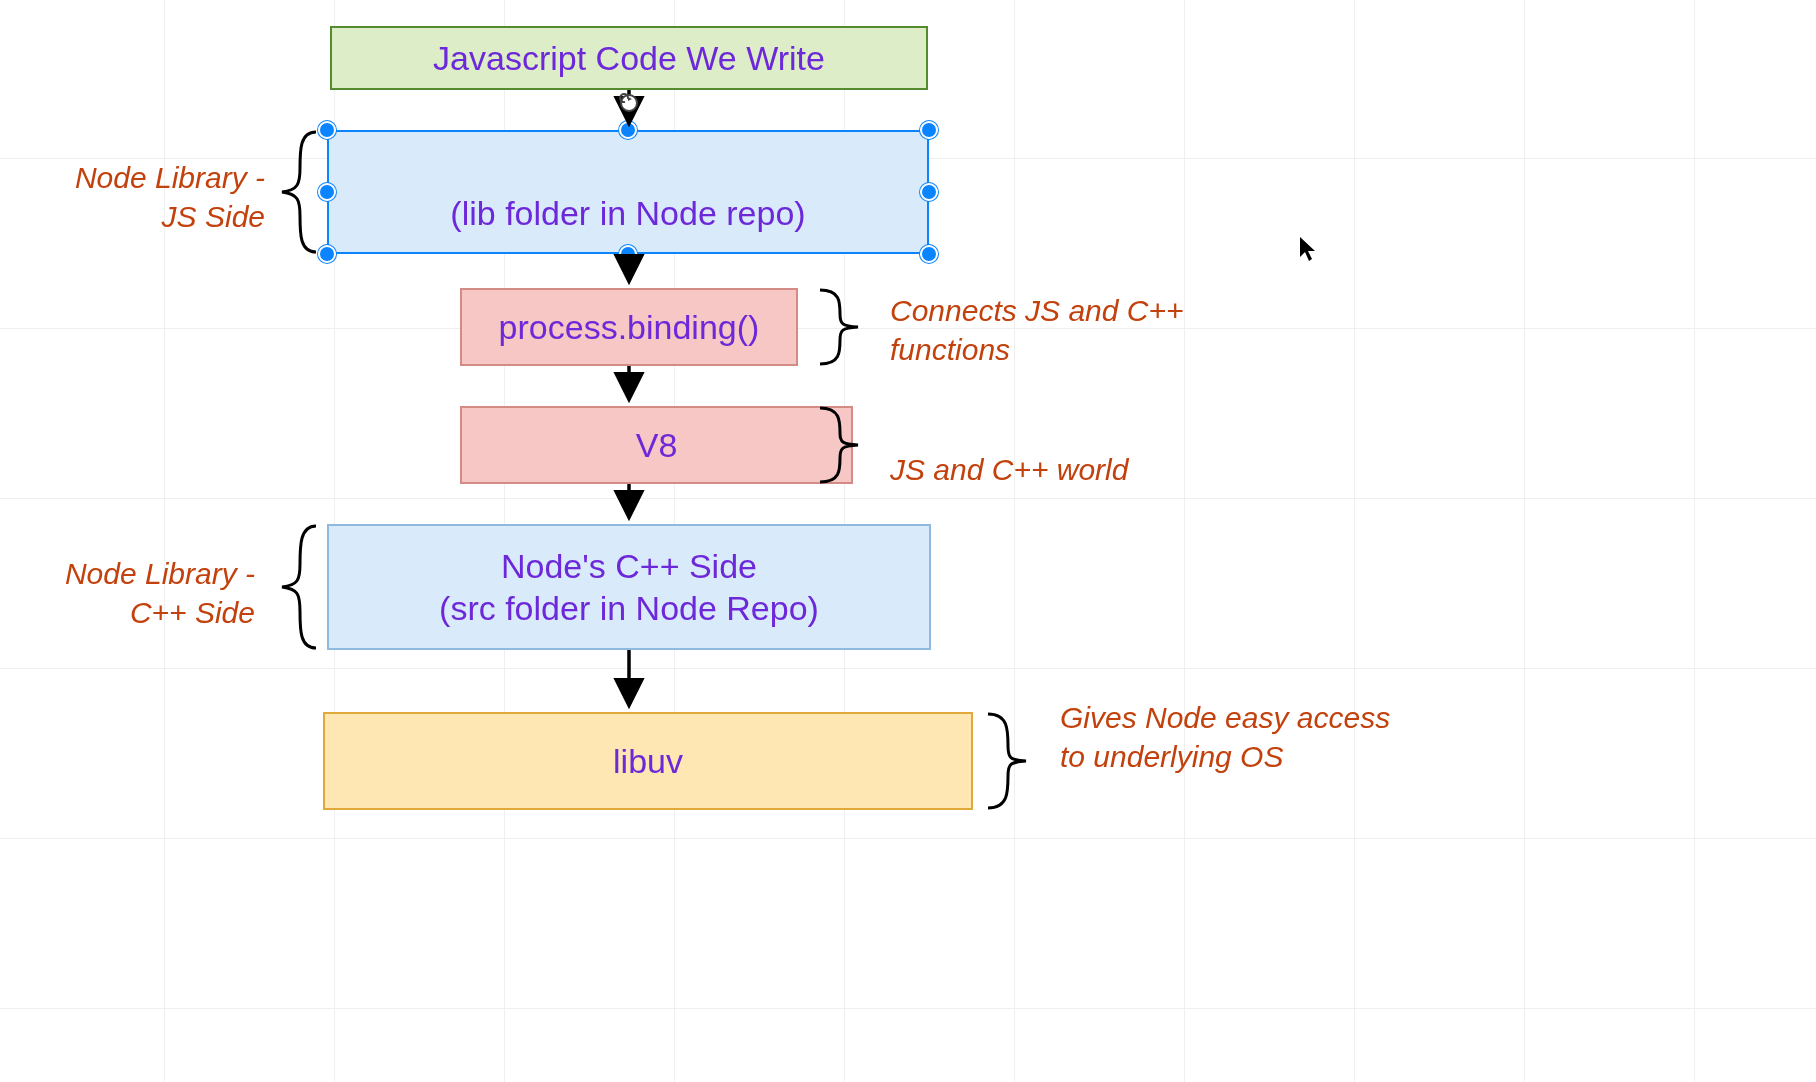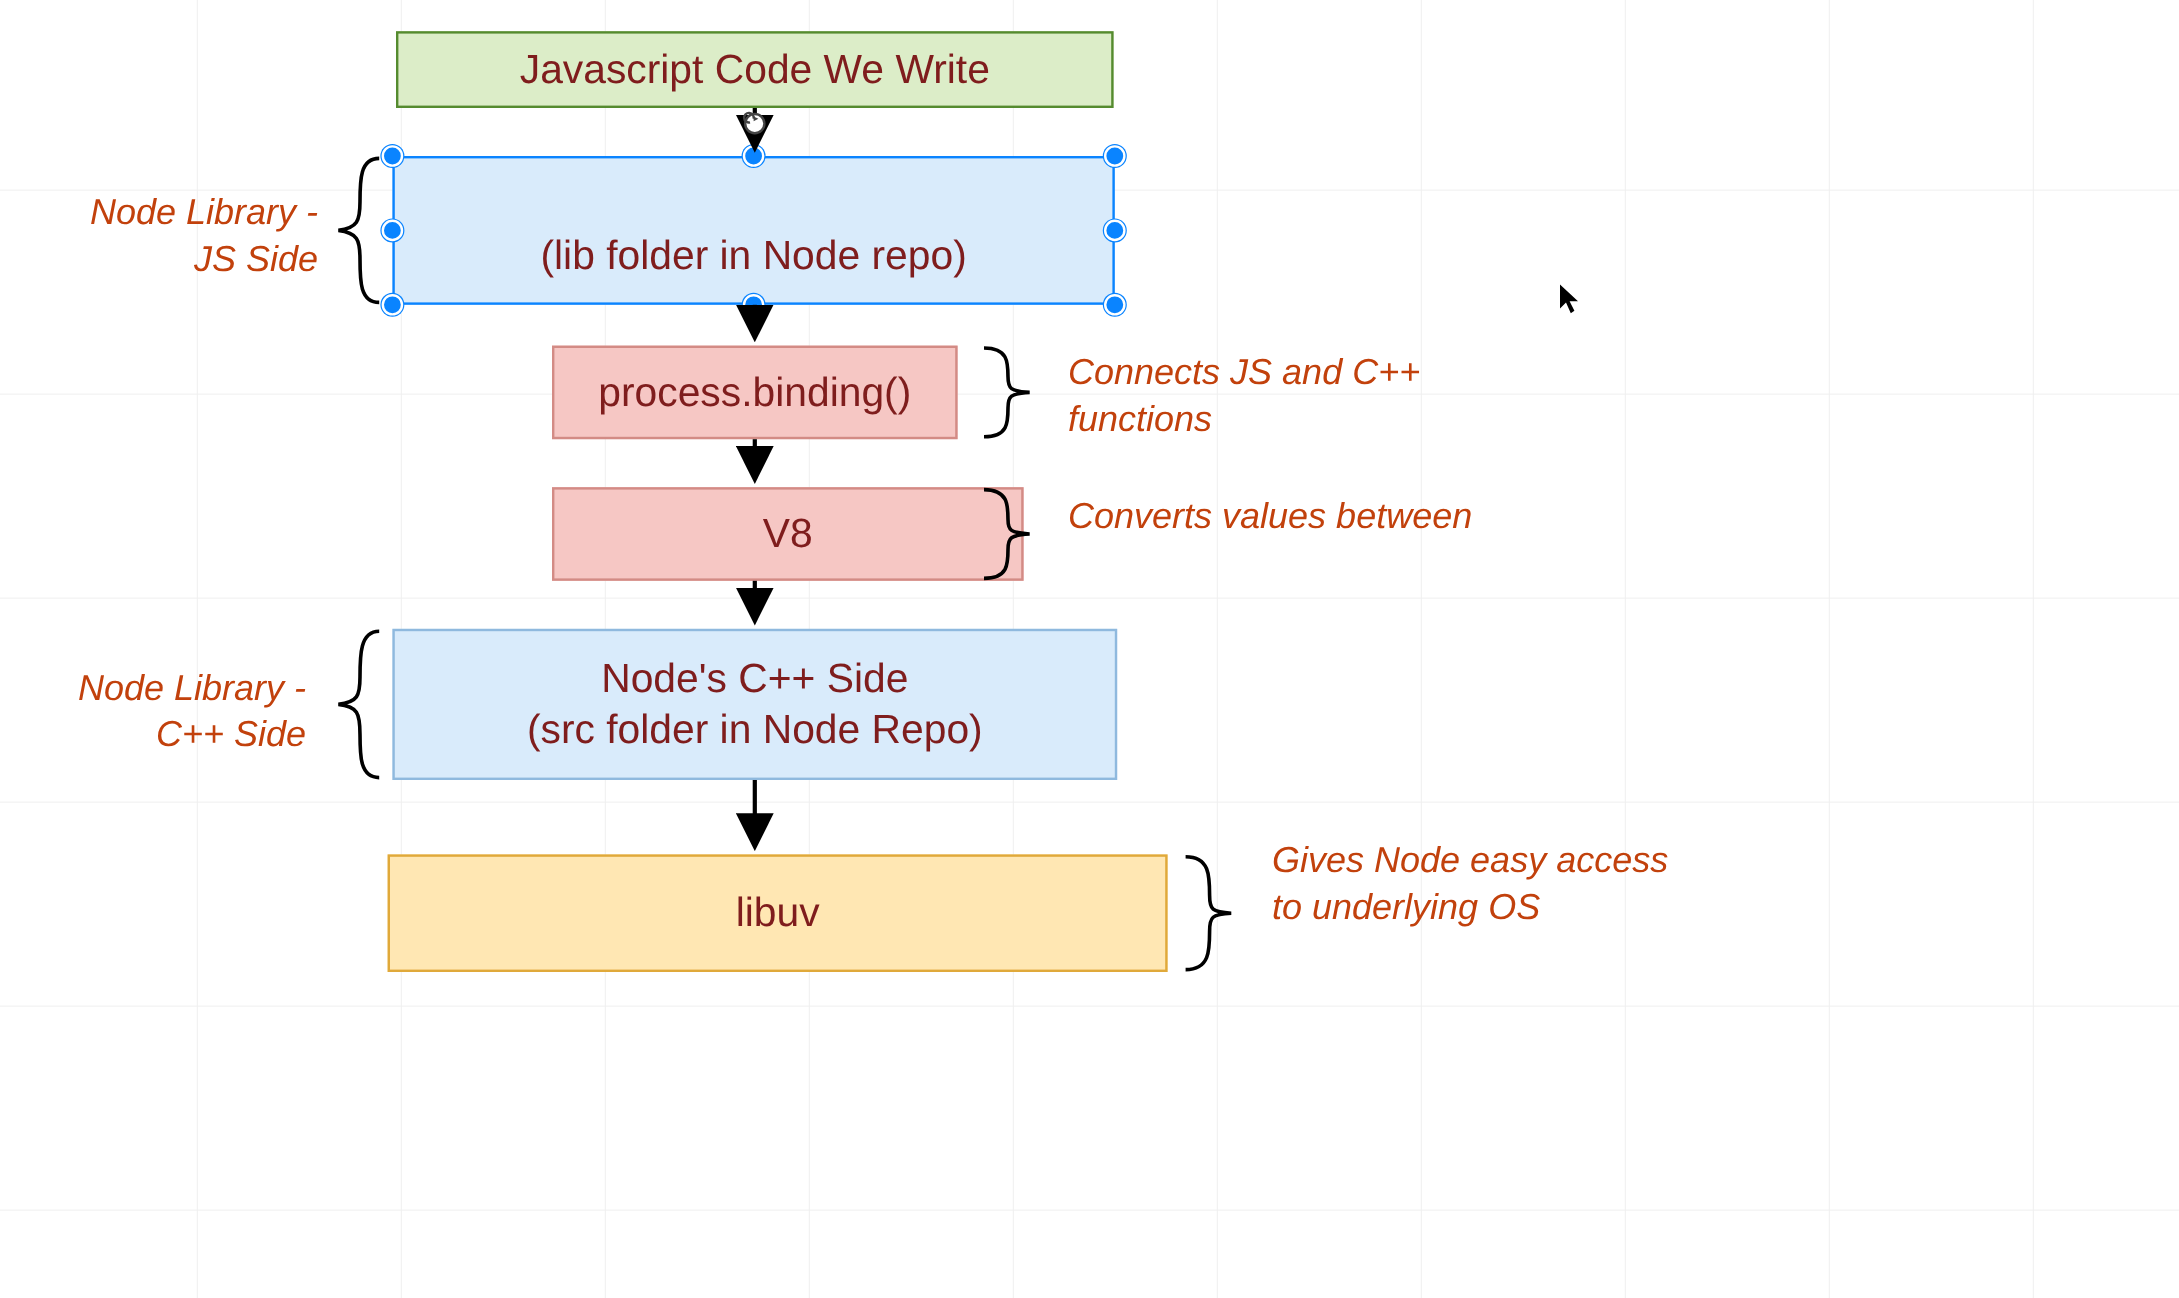--- a/index.html
+++ b/index.html
@@ -28,21 +28,21 @@
   .box {
     position: absolute;
     border-width: 2px;
     border-style: solid;
     display: flex;
     align-items: center;
     justify-content: center;
     text-align: center;
     font-size: 34px;
     line-height: 1.25;
-    color: #7f1d1d;
+    color: #6d28d9;
     box-sizing: border-box;
     padding: 6px 12px;
   }
   .box.selected {
     border-color: #0a84ff;
   }
   .annot {
     position: absolute;
     font-size: 30px;
     font-style: italic;
@@ -127,21 +127,22 @@
   <div class="annot left" style="left:25px; top:554px; width:230px;">
     <span>Node Library -</span><br>
     <span>C++ Side</span>
   </div>
 
   <div class="annot" style="left:890px; top:291px; width:360px;">
     <span>Connects JS and C++</span><br>
     <span>functions</span>
   </div>
   <div class="annot" style="left:890px; top:411px; width:400px;">
-    <span>Converts values between</span><br>
+    <br>
+    <span>JS and C++ world</span>
   </div>
   <div class="annot" style="left:1060px; top:698px; width:400px;">
     <span>Gives Node easy access</span><br>
     <span>to underlying OS</span>
   </div>
 
   <div class="cursor" style="left:1305px; top:240px;">
     <svg width="18" height="26" viewBox="0 0 18 26">
       <path d="M1 1 L1 21 L6 16 L10 25 L13 23 L9 15 L16 15 Z" fill="#000"></path>
     </svg>

